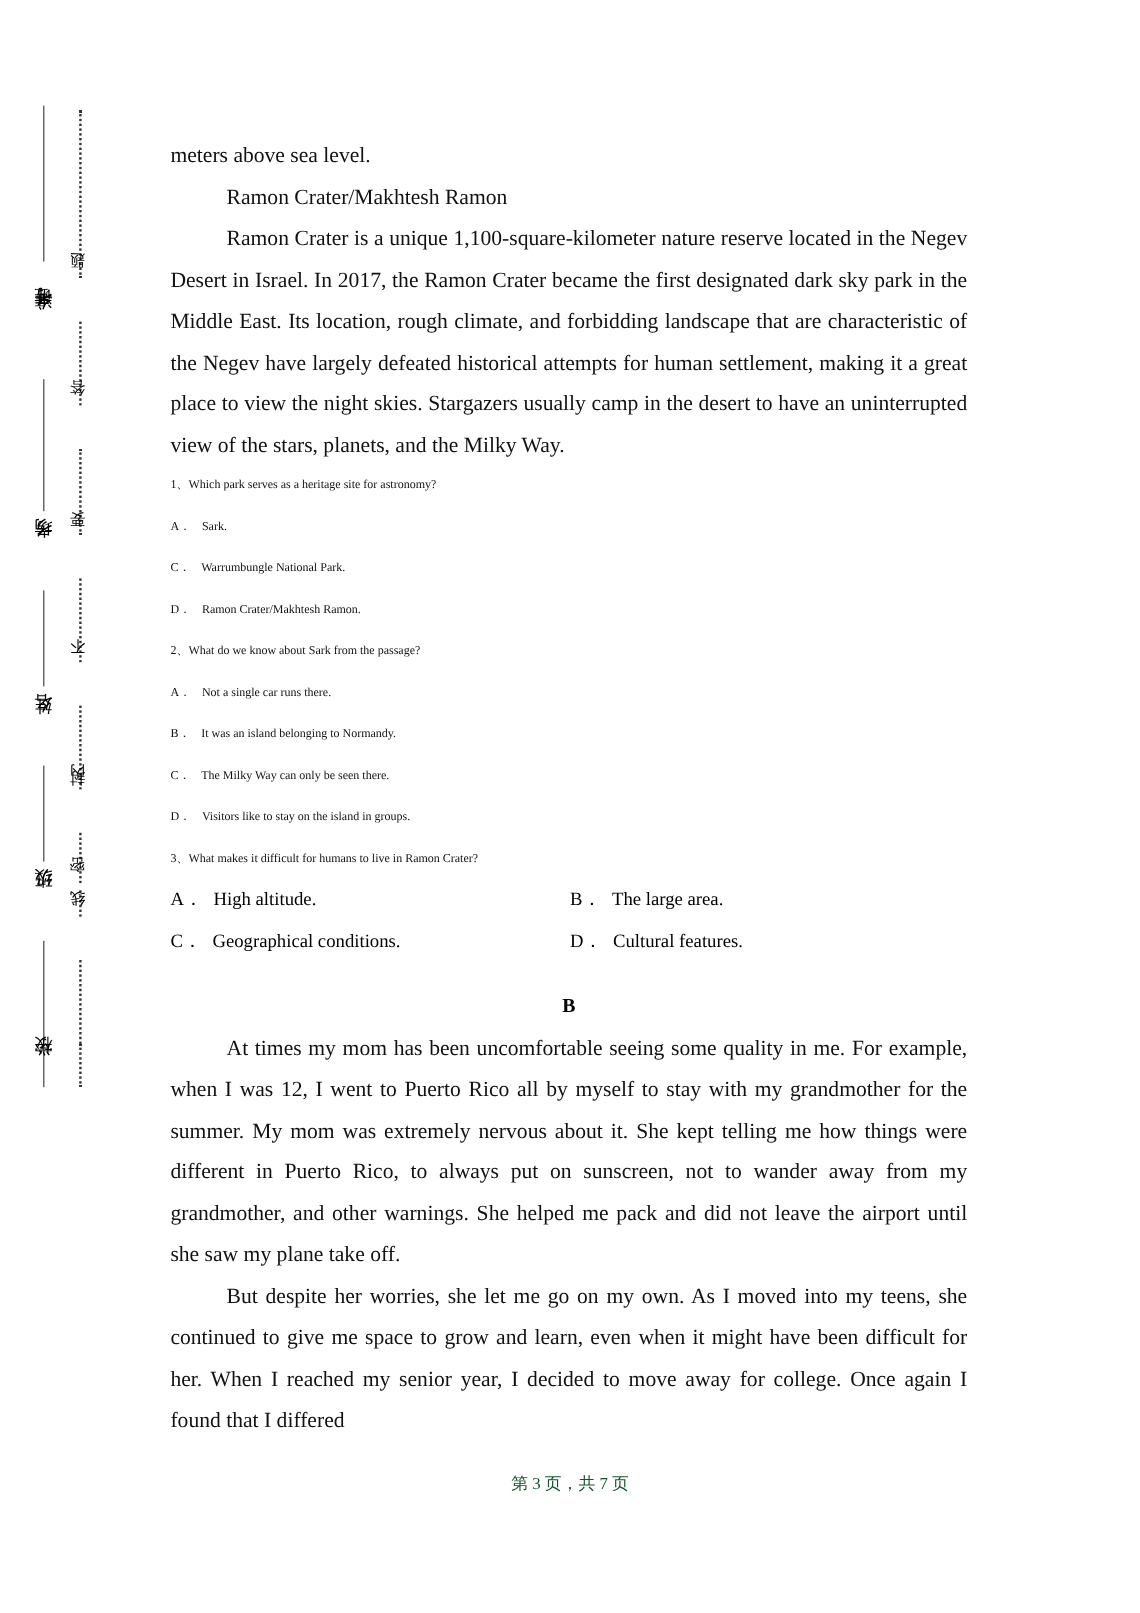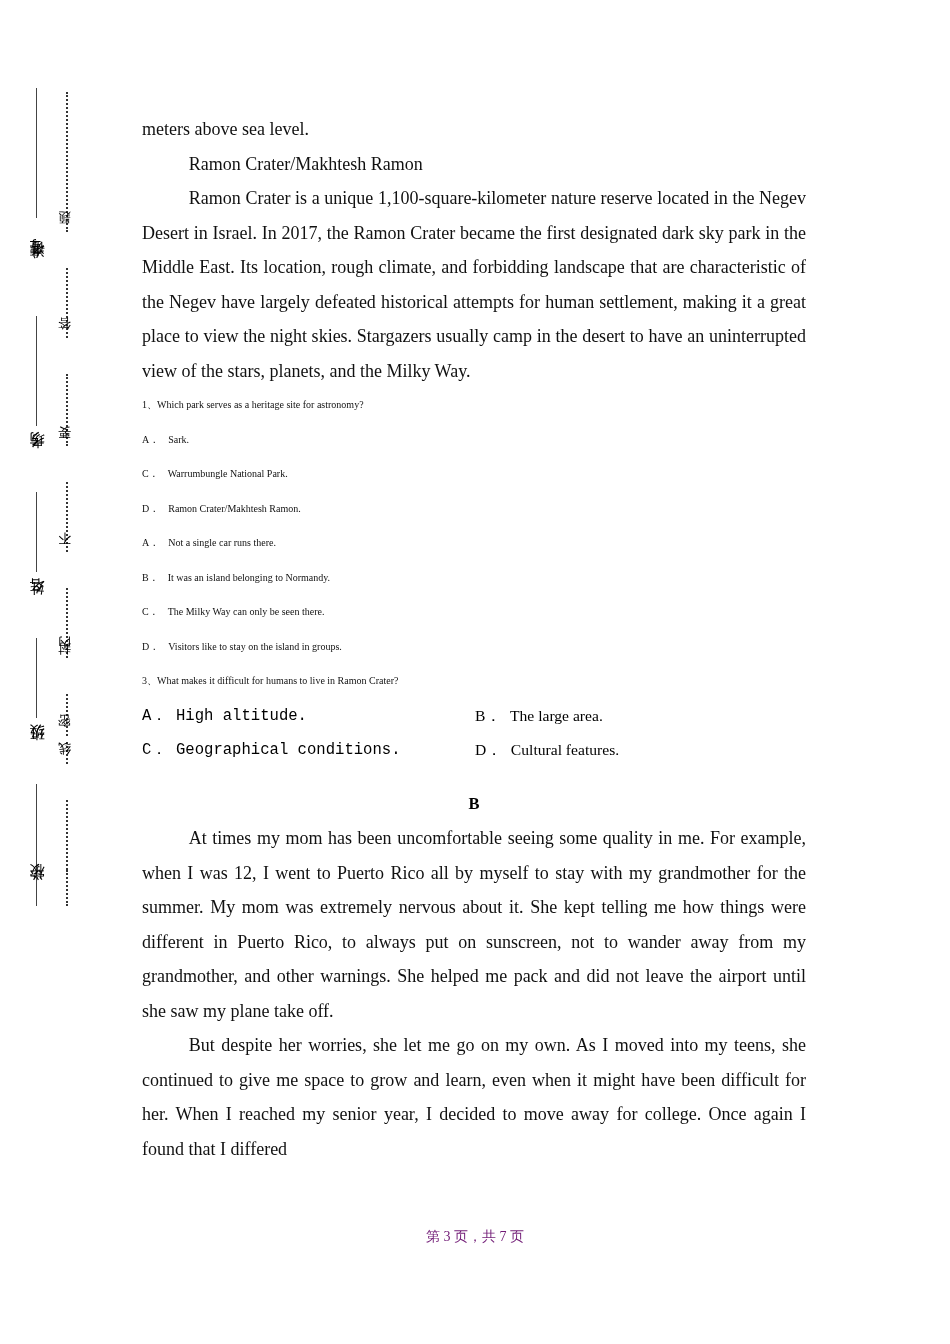--- a/index.html
+++ b/index.html
@@ -99,21 +99,20 @@
   .opt-two-col {
     position: relative;
     font-size: 15.6px;
     line-height: 34.5px;
     height: 34.5px;
   }
   .opt-col-a {
     position: absolute;
     left: 0;
     white-space: nowrap;
-    font-family: Liberation Mono, monospace;
   }
   .opt-col-b {
     position: absolute;
     left: 333px;
     white-space: nowrap;
   }
   .opt-letter { display: inline-block; }
   .opt-gap { display: inline-block; width: 9px; }
   .section-letter {
     text-align: center;
@@ -125,21 +124,21 @@
   }
 
   
   #page-footer {
     position: absolute;
     left: 0;
     top: 1228px;
     width: 950px;
     text-align: center;
     font-size: 14px;
-    color: #701a75;
+    color: #14532d;
     font-family: "Liberation Serif", "DejaVu Serif", serif;
   }
 </style>
 </head>
 <body>
 
 <div id="seal-margin">
 
   <div class="seal-solid-line" style="top:88px;height:130px;"></div>
   <div class="seal-solid-line" style="top:316px;height:110px;"></div>
@@ -189,20 +188,23 @@
     </p>
     <p class="opt-line">
       <span class="opt-letter">C．</span><span class="opt-gap"></span><span>Warrumbungle National Park.</span>
     </p>
     <p class="opt-line">
       <span class="opt-letter">D．</span><span class="opt-gap"></span><span>Ramon Crater/Makhtesh Ramon.</span>
     </p>
   </div>
 
   <div>
+    <p class="q-line">
+      <span>2、</span><span>What do we know about Sark from the passage?</span>
+    </p>
     <p class="opt-line">
       <span class="opt-letter">A．</span><span class="opt-gap"></span><span>Not a single car runs there.</span>
     </p>
     <p class="opt-line">
       <span class="opt-letter">B．</span><span class="opt-gap"></span><span>It was an island belonging to Normandy.</span>
     </p>
     <p class="opt-line">
       <span class="opt-letter">C．</span><span class="opt-gap"></span><span>The Milky Way can only be seen there.</span>
     </p>
     <p class="opt-line">

